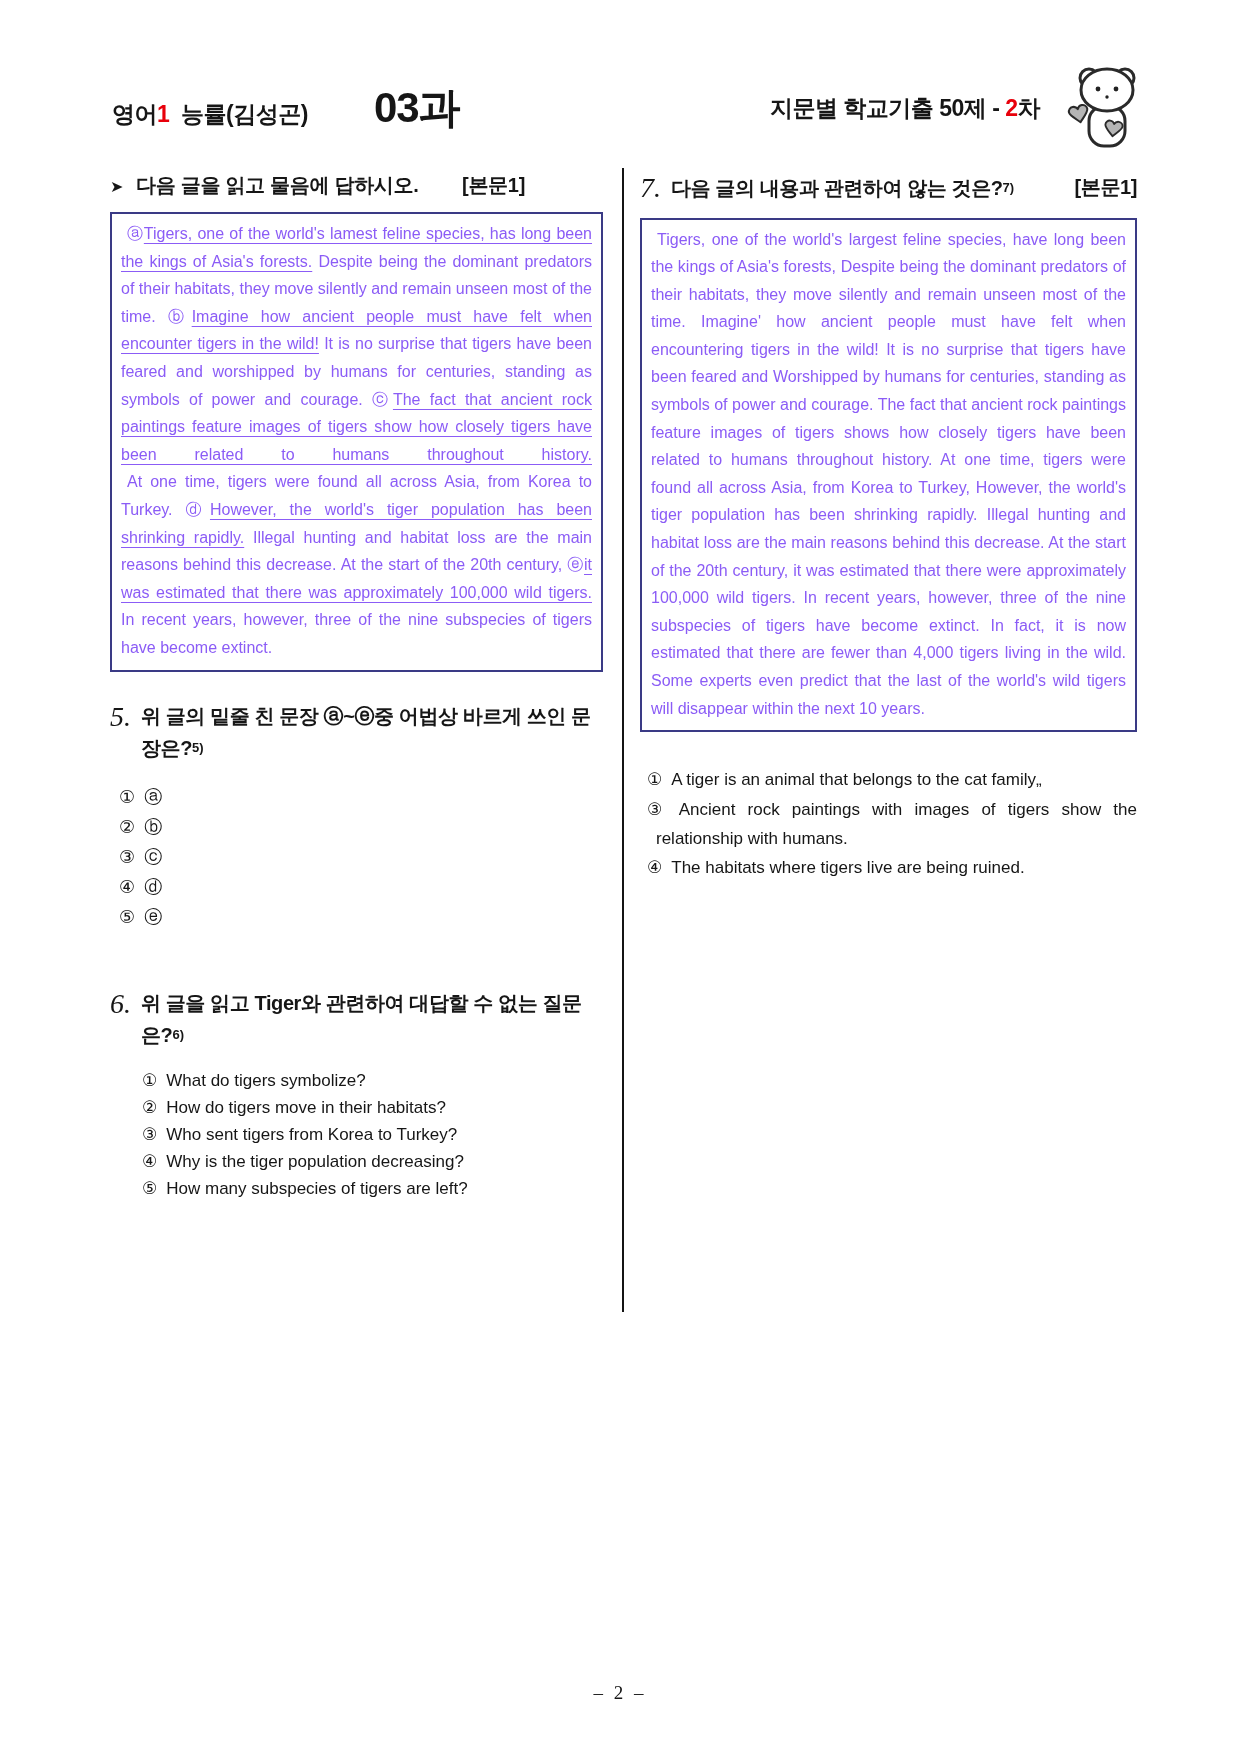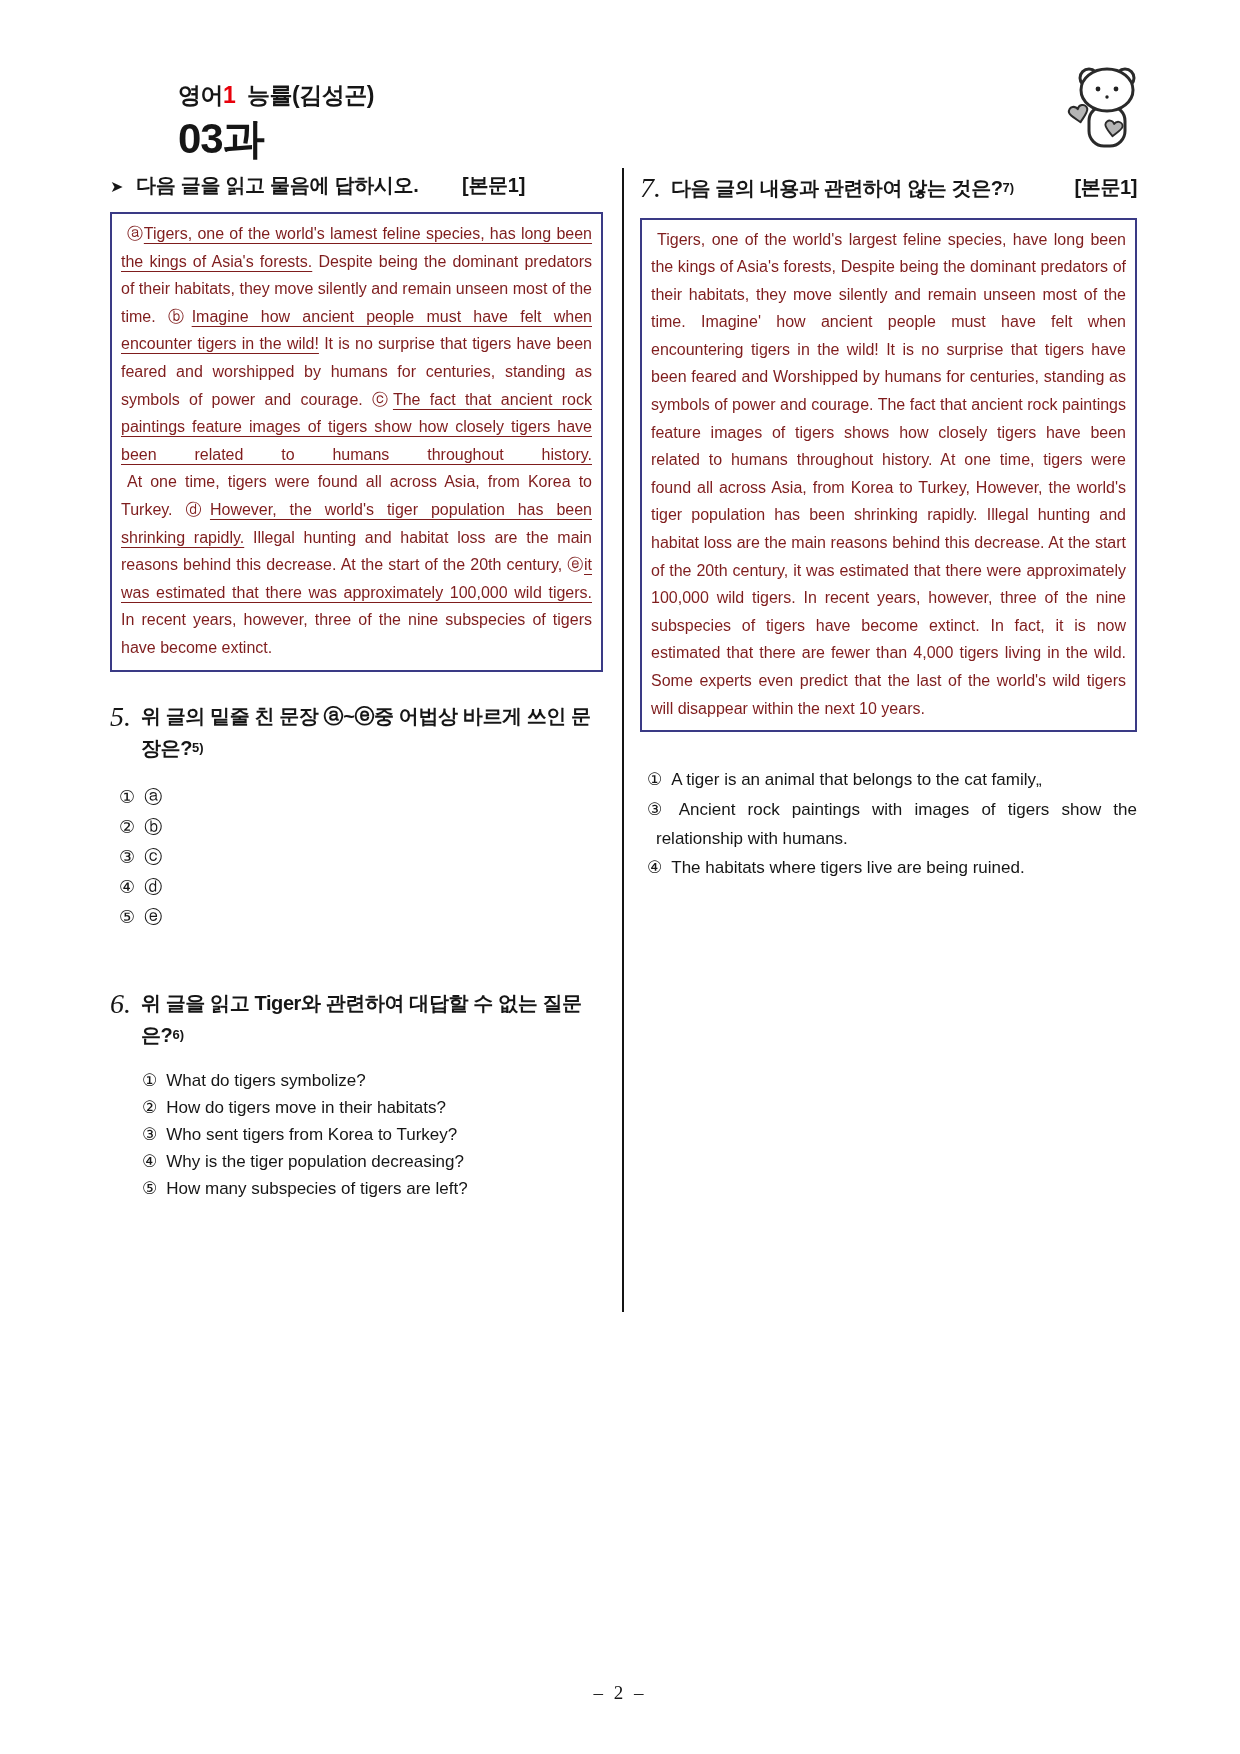--- a/index.html
+++ b/index.html
@@ -4,40 +4,40 @@
 <style>
   html,body { margin:0; padding:0; background:#ffffff; }
   .page {
     position:relative; width:1240px; height:1754px; background:#ffffff;
     font-family:"Liberation Sans","DejaVu Sans",sans-serif; color:#161616;
     overflow:hidden; margin:0 auto;
   }
   .red { color:#e8000b; }
 
   
-  .header-left { position:absolute; top:80px; left:112px; display:flex; align-items:baseline;flex-direction:column; }
+  .header-left { position:absolute; top:80px; left:112px; display:flex; align-items:baseline; }
   .course { font-size:23px; font-weight:700; letter-spacing:-0.5px; white-space:pre; }
   .unit { font-size:42px; font-weight:700; margin-left:66px; letter-spacing:-1px; }
   .header-right { position:absolute; top:93px; left:630px; width:410px; text-align:right;
                   font-size:23px; font-weight:700; letter-spacing:-0.5px; }
   .mascot { position:absolute; top:56px; right:82px; width:100px; height:104px; }
 
   
   .divider { position:absolute; left:622px; top:168px; width:2px; height:1144px; background:#141414; }
   .col-left  { position:absolute; left:110px; top:172px; width:493px; }
   .col-right { position:absolute; left:640px; top:172px; width:497px; }
 
   .dir-row { display:flex; align-items:baseline; font-weight:700; font-size:20px; letter-spacing:-0.3px; }
   .dir-arrow { margin-right:13px; font-size:16px; }
   .src-tag { margin-left:auto; margin-right:78px; }
   .src-tag-r { margin-left:8px; }
 
   .pbox {
     border:2px solid #3a3a85; margin-top:13px; padding:6px 9px 8px 9px;
-    font-size:16px; line-height:27.6px; text-align:justify; color:#7f1d1d;
+    font-size:16px; line-height:27.6px; text-align:justify; color:#8b5cf6;
   }
   .pbox p { margin:0; text-indent:6px; }
   .last-just { text-align-last:justify; }
   .u { text-decoration:underline; text-underline-offset:4px; text-decoration-thickness:1.2px; }
 
   .q-block { margin-top:29px; }
   .q-block-6 { margin-top:56px; }
   .q-row { display:flex; }
   .q-num { flex:0 0 31px; font-family:"Liberation Serif","DejaVu Serif",serif;
            font-style:italic; font-size:28px; line-height:31px; font-weight:400; }
@@ -58,20 +58,21 @@
 </style>
 </head>
 <body>
 
 <div class="page">
 
   <div class="header-left">
     <div class="course"><span>영어</span><span class="red">1</span><span>  능률(김성곤)</span></div>
     <div class="unit">03과</div>
   </div>
+  <div class="header-right"><span>지문별 학교기출 50제 - </span><span class="red">2</span><span>차</span></div>
 
   <svg class="mascot" viewBox="0 0 100 104" aria-hidden="true">
     <g fill="#ffffff" stroke="#2a2a2a" stroke-width="3" stroke-linejoin="round">
       <circle cx="31" cy="22" r="9"></circle>
       <circle cx="67" cy="22" r="9"></circle>
       <rect x="31" y="50" width="36" height="40" rx="15"></rect>
       <ellipse cx="49" cy="34" rx="26" ry="21"></ellipse>
     </g>
     <circle cx="40" cy="33" r="2.4" fill="#222"></circle>
     <circle cx="58" cy="33" r="2.4" fill="#222"></circle>

